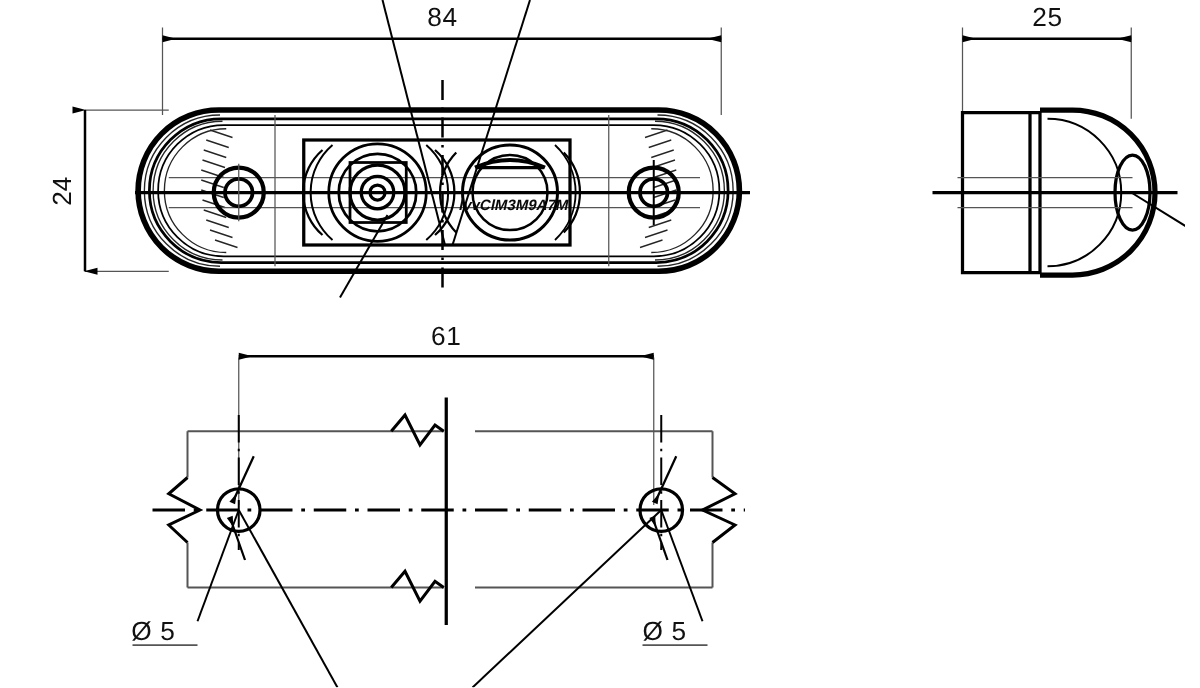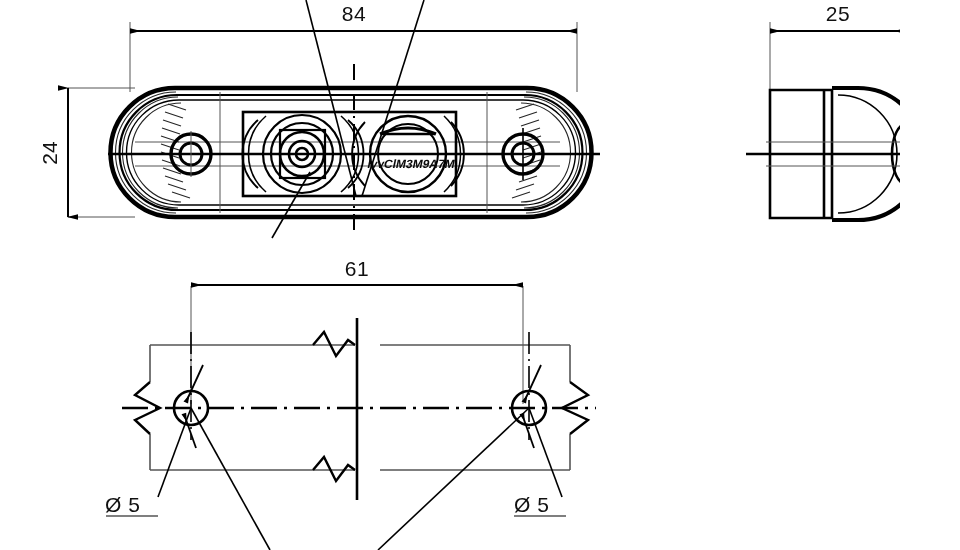--- a/index.html
+++ b/index.html
@@ -7,20 +7,21 @@
     padding: 0;
     background: #ffffff;
   }
   #page {
     position: relative;
     width: 900px;
     height: 550px;
     background: #ffffff;
     overflow: hidden;
     font-family: "Liberation Sans", sans-serif;
+    padding-left: 48px;
   }
   #drawing {
     position: absolute;
     left: 0;
     top: 0;
     width: 960px;
     height: 550px;
   }
   .dim-text {
     font-family: "Liberation Sans", sans-serif;

